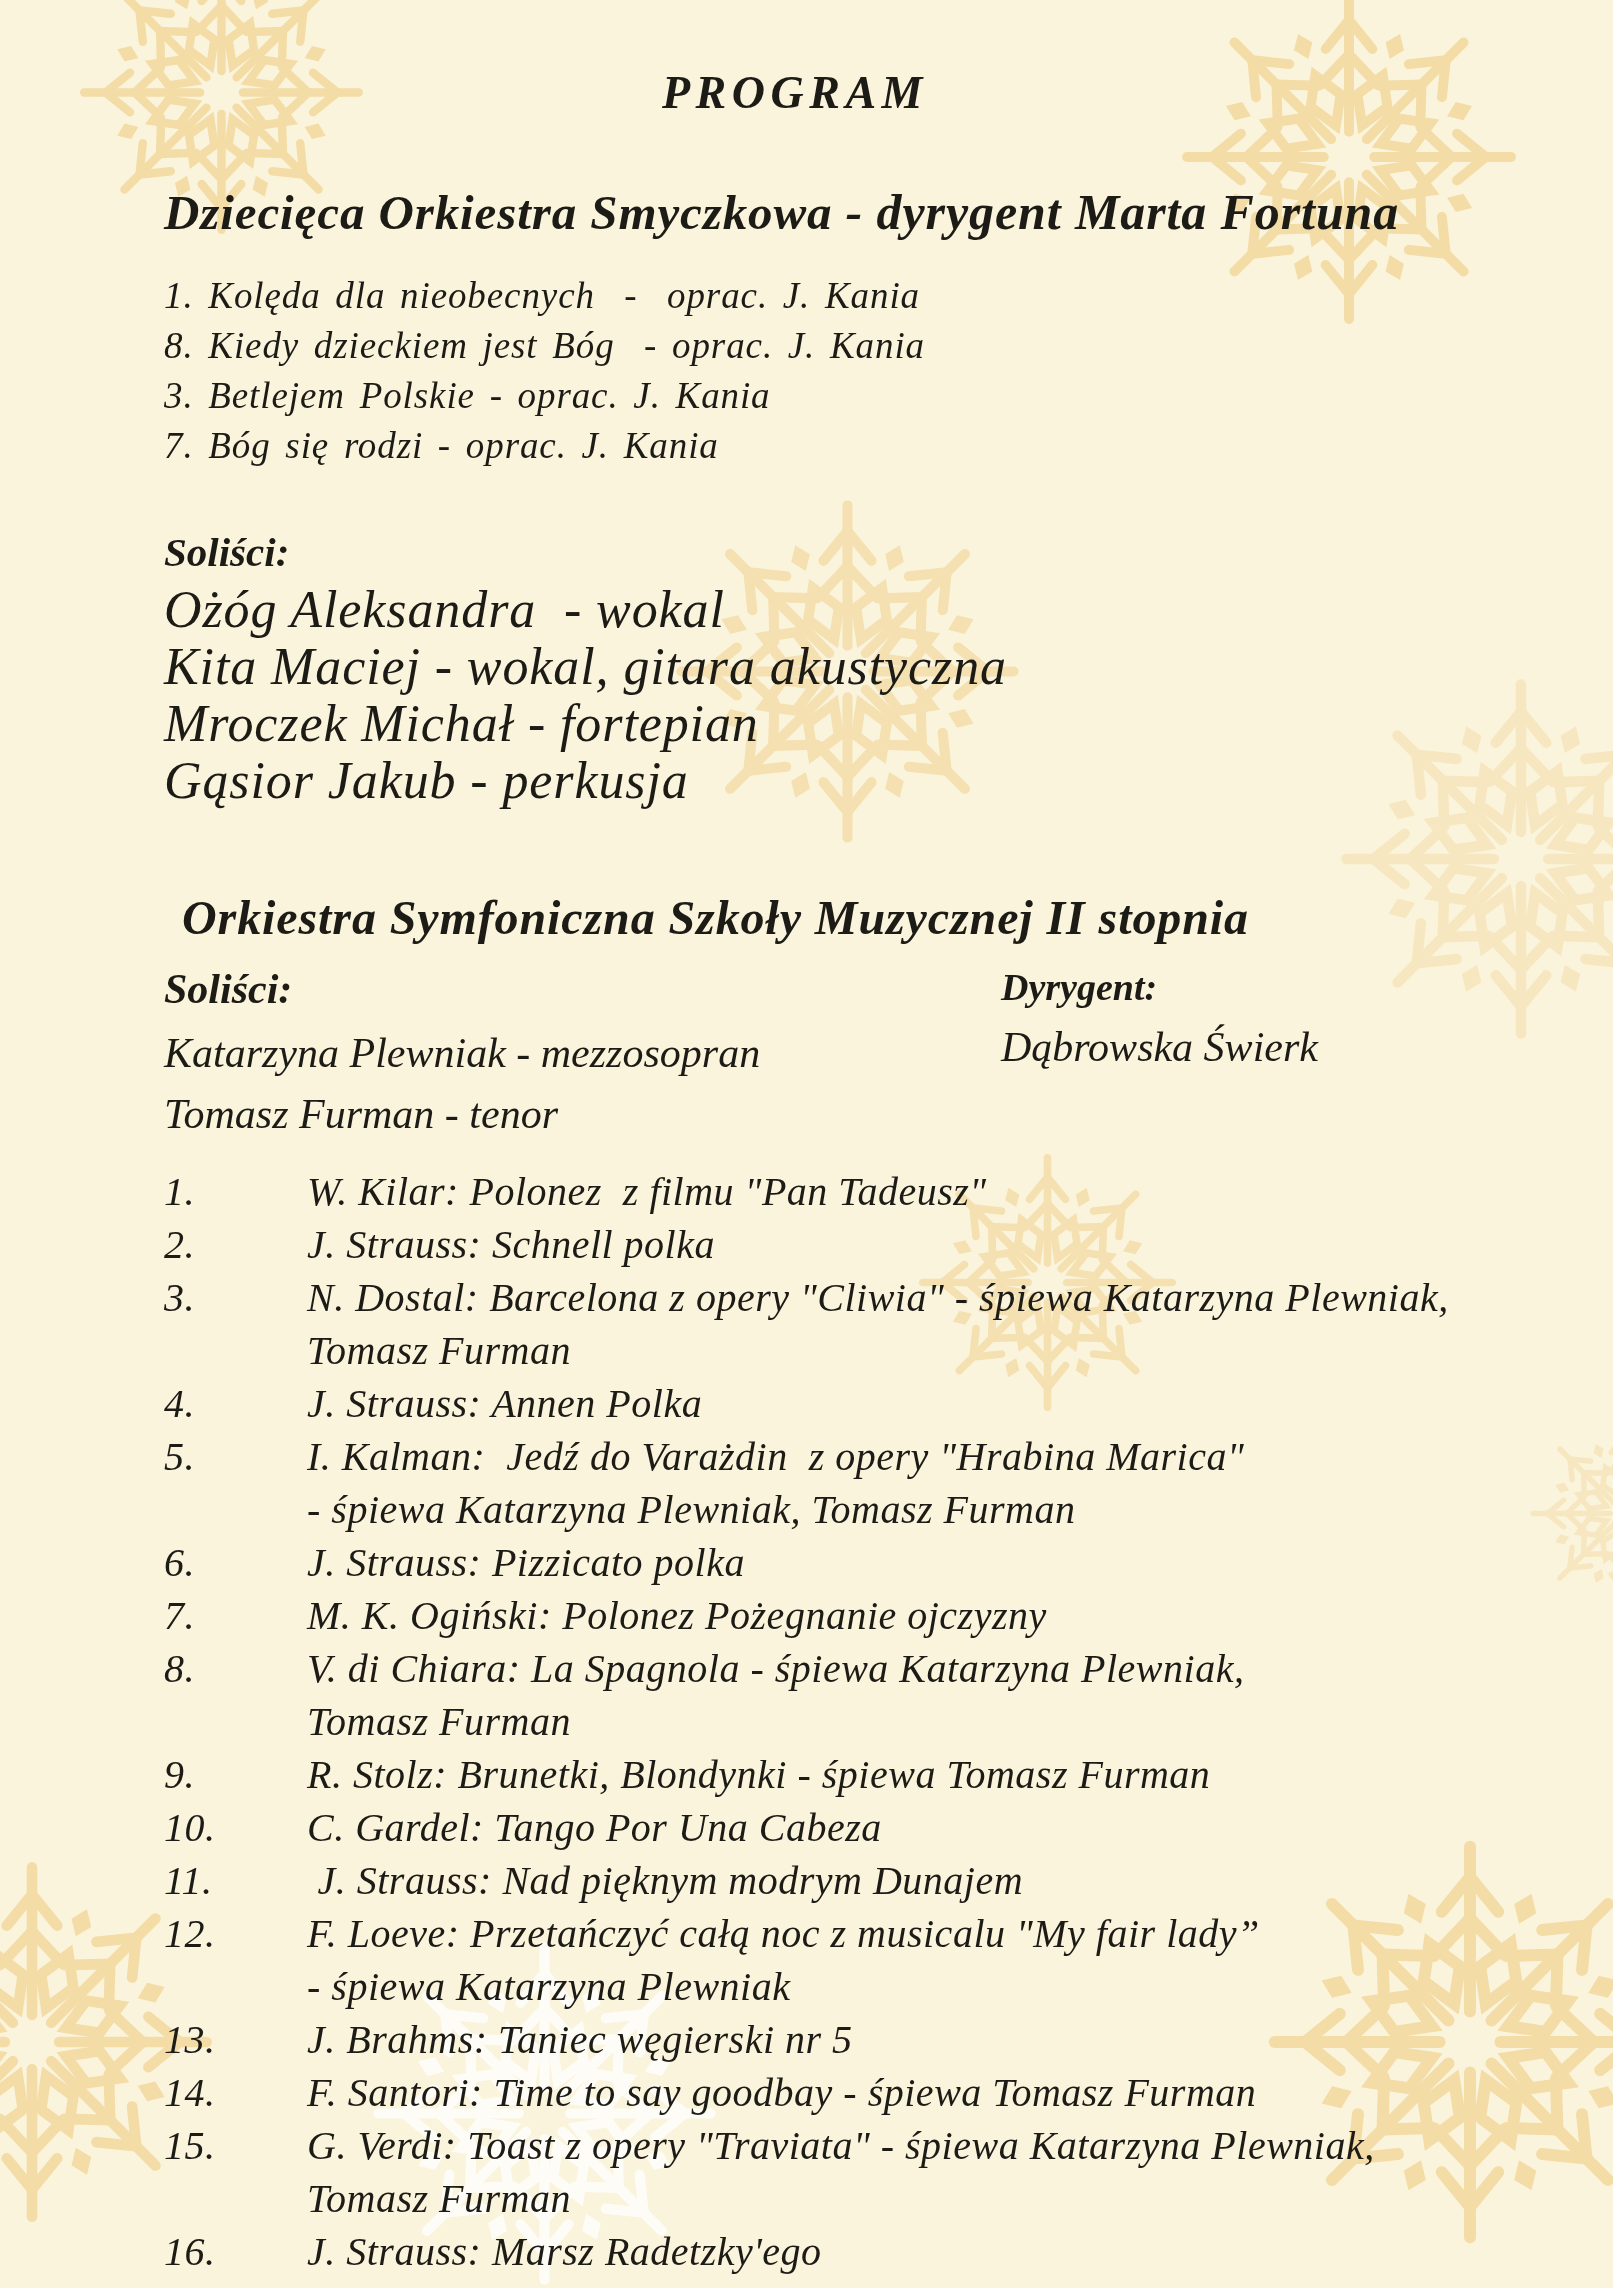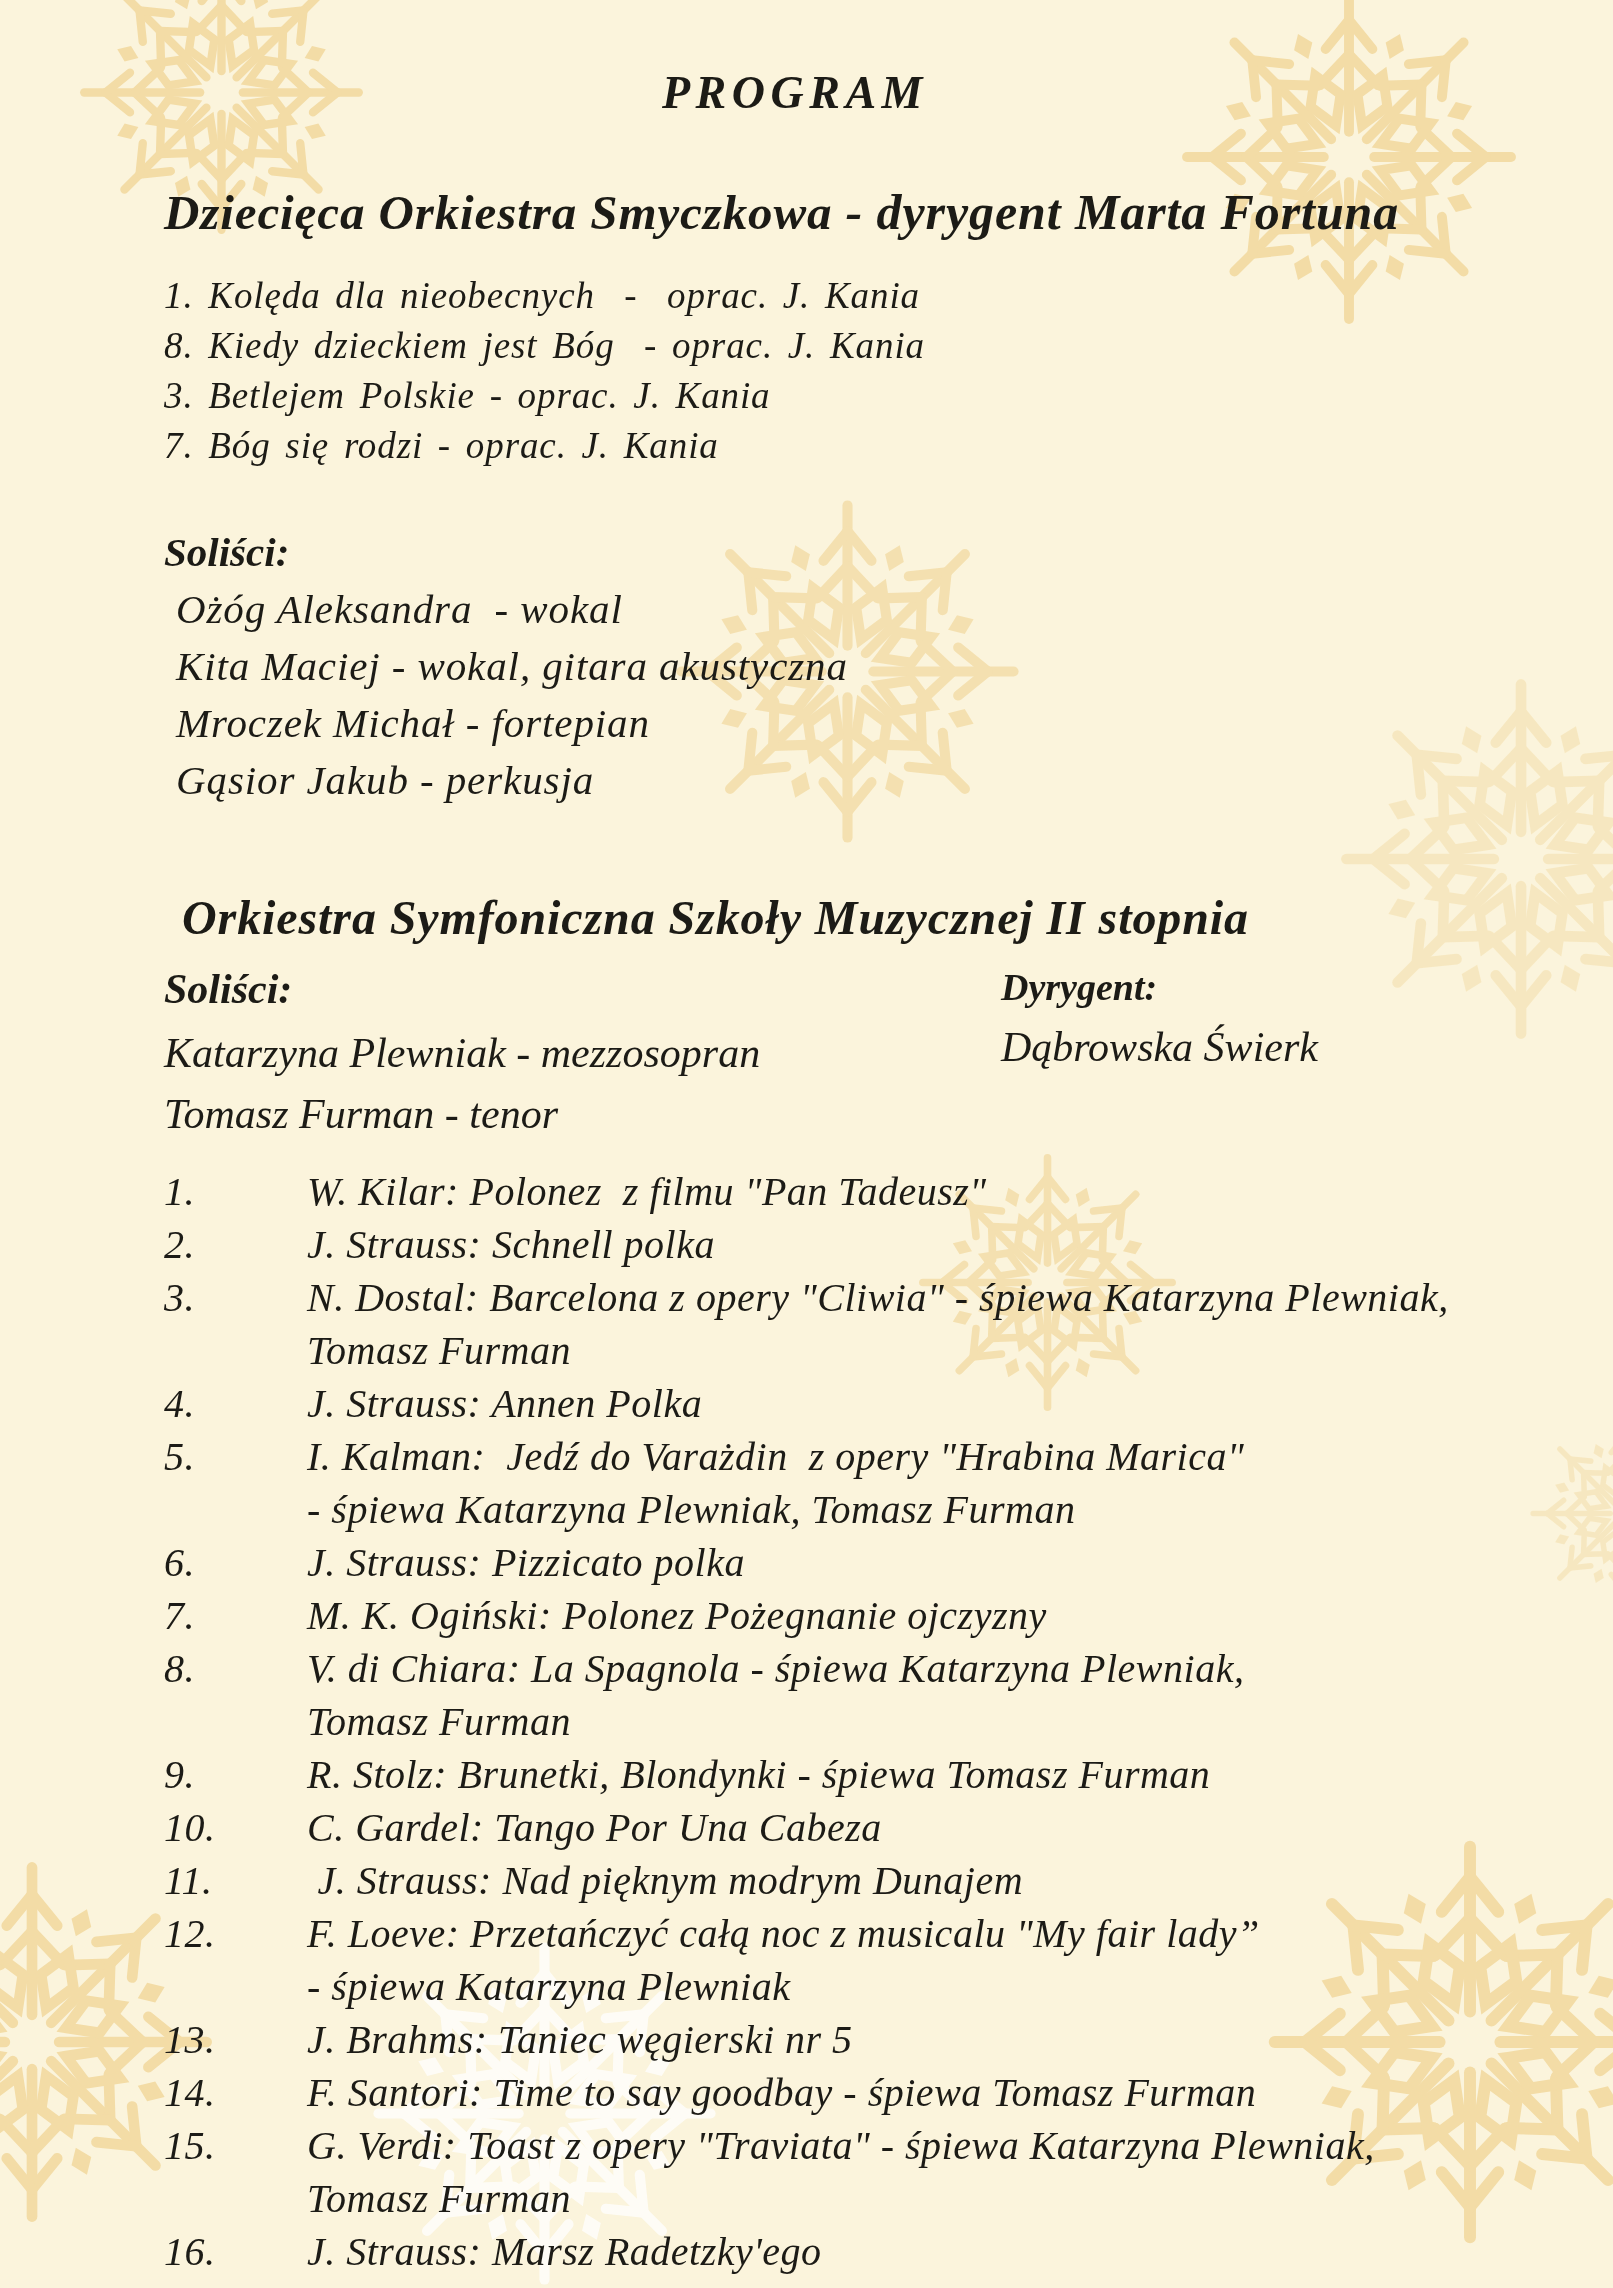--- a/index.html
+++ b/index.html
@@ -18,21 +18,21 @@
   .decor.soft{opacity:.8;}
   .decor.white-flake{color:#ffffff;opacity:.75;}
   .defs-holder{position:absolute;width:0;height:0;overflow:hidden;}
   
   .txt{position:absolute;z-index:1;white-space:pre;}
   #title{left:0;top:66px;width:1558px;text-align:center;font-size:46px;font-weight:700;letter-spacing:5.5px;margin-left:16px;}
   #h1{left:164px;top:183px;font-size:49px;font-weight:700;letter-spacing:0.9px;}
   #h1 .suffix{font-size:50px;}
   #pieces{left:164px;top:271px;font-size:37px;line-height:50px;letter-spacing:0.9px;word-spacing:4.6px;}
   #sol1-label{left:164px;top:528px;font-size:41px;font-weight:700;}
-  #sol1{left:176px;top:581px;font-size:41px;line-height:57px;letter-spacing:0.9px;}
+  #sol1{left:164px;top:581px;font-size:52px;line-height:57px;letter-spacing:0.9px;}
   #h2{left:164px;top:890px;font-size:48px;font-weight:700;letter-spacing:0.9px;margin-left:18px;}
   #sol2-label{left:164px;top:965px;font-size:42px;font-weight:700;}
   #dyr-label{left:1001px;top:965px;font-size:38px;font-weight:700;}
   #sol2{left:164px;top:1023px;font-size:42px;line-height:61px;}
   #dyr-name{left:1001px;top:1023px;font-size:42px;}
   #rep{left:164px;top:1165px;font-size:40px;line-height:53px;letter-spacing:0.5px;}
   .rep-row{display:flex;align-items:flex-start;}
   .rep-num{flex:0 0 143px;width:143px;}
   .rep-line{white-space:pre;}
 </style>

